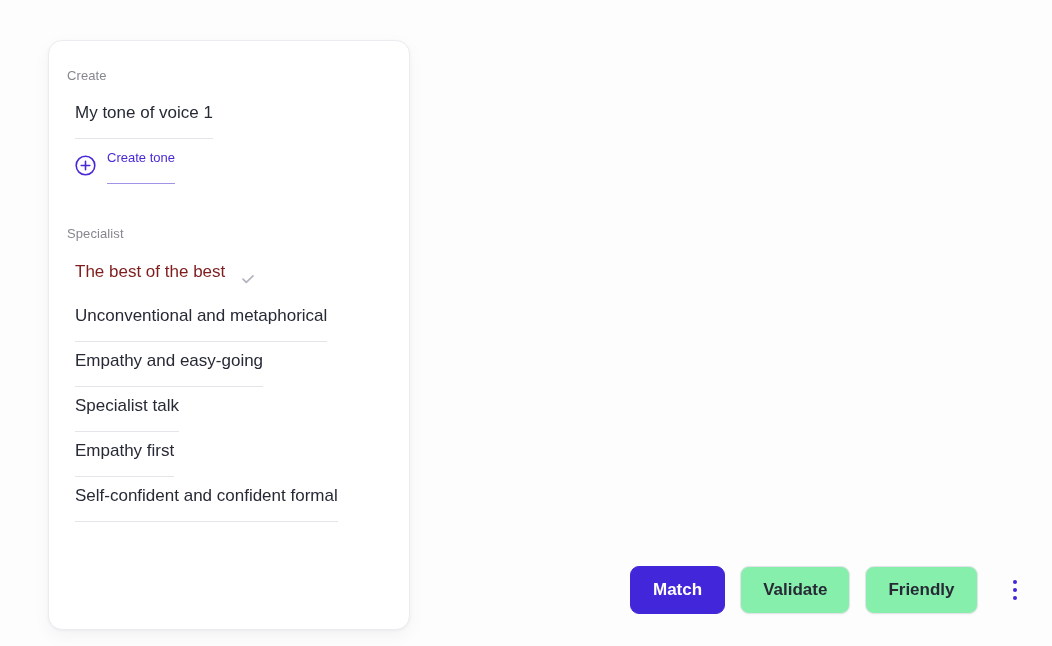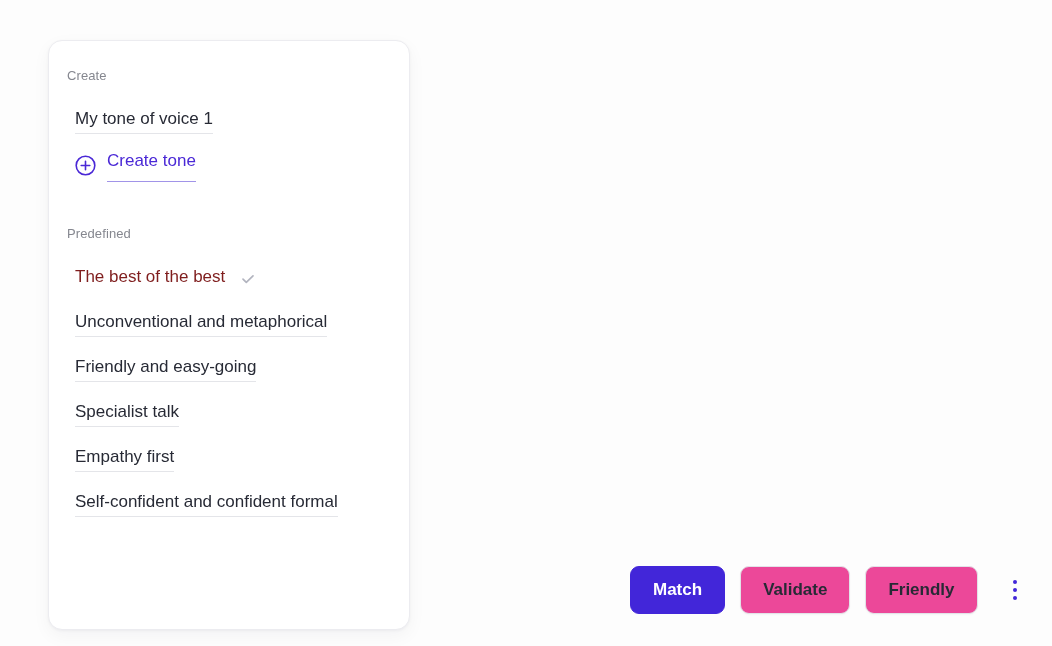--- a/index.html
+++ b/index.html
@@ -61,21 +61,21 @@
     display: flex;
     align-items: center;
     padding-left: 26px;
   }
 
   .tone-text {
     font-size: 17px;
     line-height: 22px;
     color: #272a35;
     border-bottom: 1px solid #e4e5e9;
-    padding-bottom: 3px;
+    padding-bottom: 14px;
     cursor: pointer;
     white-space: nowrap;
   }
 
   .tone-item.selected .tone-text {
     color: #7f1d1d;
     border-bottom: none;
     cursor: default;
   }
 
@@ -99,25 +99,25 @@
     width: 21px;
     height: 21px;
     flex: 0 0 21px;
     color: #4a28d6;
     display: inline-flex;
     align-items: center;
     justify-content: center;
   }
 
   .create-text {
-    font-size: 17px;
+    font-size: 13px;
     line-height: 22px;
     color: #4a28d6;
     border-bottom: 1px solid #a194e8;
-    padding-bottom: 9px;
+    padding-bottom: 14px;
     cursor: pointer;
     white-space: nowrap;
   }
 
   
   .action-bar {
     position: absolute;
     left: 630px;
     top: 566px;
     display: flex;
@@ -139,21 +139,21 @@
     white-space: nowrap;
   }
 
   .btn-primary {
     background: #4226d9;
     color: #ffffff;
     border: 1px solid #4226d9;
   }
 
   .btn-secondary {
-    background: #ec4899;
+    background: #86efac;
     color: #272a35;
     border: 1px solid #e2e3e8;
     box-shadow: 0 1px 2px rgba(16,18,40,0.035);
   }
 
   .btn-gap { width: 15px; flex: 0 0 15px; }
 
   .kebab {
     width: 34px;
     height: 48px;
@@ -192,39 +192,39 @@
     <div class="create-row">
       <span class="plus-icon">
         <svg width="21" height="21" viewBox="0 0 21 21" fill="none" xmlns="http://www.w3.org/2000/svg" aria-hidden="true">
           <circle cx="10.5" cy="10.5" r="9.3" stroke="currentColor" stroke-width="1.6"></circle>
           <path d="M10.5 6.2 V14.8 M6.2 10.5 H14.8" stroke="currentColor" stroke-width="1.6" stroke-linecap="round"></path>
         </svg>
       </span>
       <span class="create-text">Create tone</span>
     </div>
 
-    <div class="group-label predefined">Predefined</div>
+    <div class="group-label predefined">Specialist</div>
 
     <ul class="tone-list">
 
       <li class="tone-item selected">
         <span class="tone-text">The best of the best</span>
         <span class="check-icon">
           <svg width="16" height="16" viewBox="0 0 16 16" fill="none" xmlns="http://www.w3.org/2000/svg" aria-hidden="true">
             <path d="M3 8.2 L6.3 11.4 L13 4.9" stroke="currentColor" stroke-width="1.7" stroke-linecap="round" stroke-linejoin="round"></path>
           </svg>
         </span>
       </li>
 
       <li class="tone-item">
         <span class="tone-text">Unconventional and metaphorical</span>
       </li>
 
       <li class="tone-item">
-        <span class="tone-text">Friendly and easy-going</span>
+        <span class="tone-text">Empathy and easy-going</span>
       </li>
 
       <li class="tone-item">
         <span class="tone-text">Specialist talk</span>
       </li>
 
       <li class="tone-item">
         <span class="tone-text">Empathy first</span>
       </li>
 

